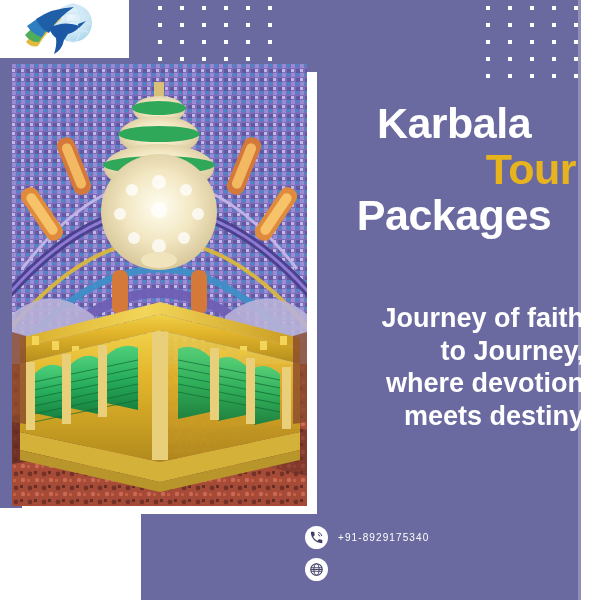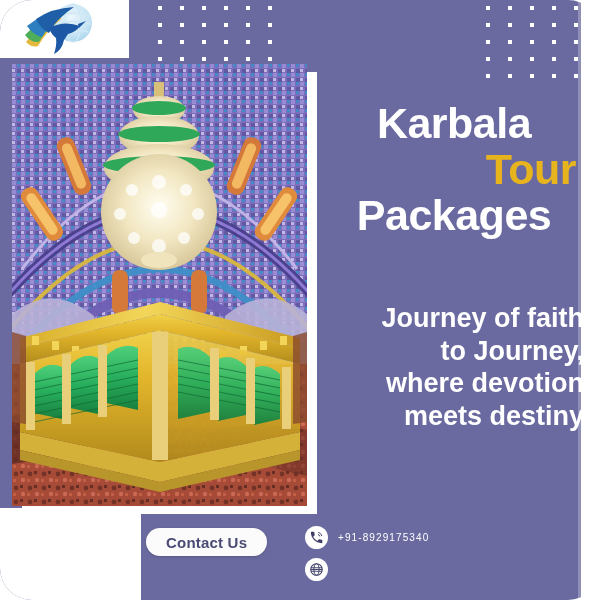--- a/index.html
+++ b/index.html
@@ -7,21 +7,20 @@
     width:600px;height:600px;
     background:#ffffff;
     font-family:"Liberation Sans", sans-serif;
     overflow:hidden;
   }
   .poster{
     position:relative;
     width:600px;height:600px;
     background:#ffffff;
     overflow:hidden;
-    border-radius:32px;
   }
 
   
   .bg-purple{
     position:absolute;
     left:0;top:0;
     width:578px;height:600px;
     background:#6a6aa0;
   }
   .bg-purple-edge{
@@ -505,21 +504,20 @@
 
   <div class="subtitle">
     <div class="sline">Journey of faith</div>
     <div class="sline">to Journey,</div>
     <div class="sline">where devotion</div>
     <div class="sline">meets destiny</div>
   </div>
 
   <div class="bottom-left-white"></div>
 
-  <div class="contact-btn">Contact Us</div>
 
   <div class="contact-rows">
     <div class="crow">
       <span class="cicon">
         <svg width="15" height="15" viewBox="0 0 24 24" aria-hidden="true">
           <path d="M6.6 10.8c1.4 2.8 3.8 5.1 6.6 6.6l2.2-2.2c.3-.3.7-.4 1.1-.3 1.2.4 2.5.6 3.8.6.6 0 1 .4 1 1V20c0 .6-.4 1-1 1C10.8 21 3 13.2 3 3.7c0-.6.4-1 1-1h3.5c.6 0 1 .4 1 1 0 1.3.2 2.6.6 3.8.1.4 0 .8-.3 1.1l-2.2 2.2z" fill="#3d3d66"></path>
           <path d="M15.5 4.2c2.4.5 4.3 2.4 4.8 4.8" stroke="#3d3d66" stroke-width="1.6" fill="none" stroke-linecap="round"></path>
           <path d="M15 7.4c1.1.3 1.9 1.1 2.2 2.2" stroke="#3d3d66" stroke-width="1.6" fill="none" stroke-linecap="round"></path>
         </svg>
       </span>

